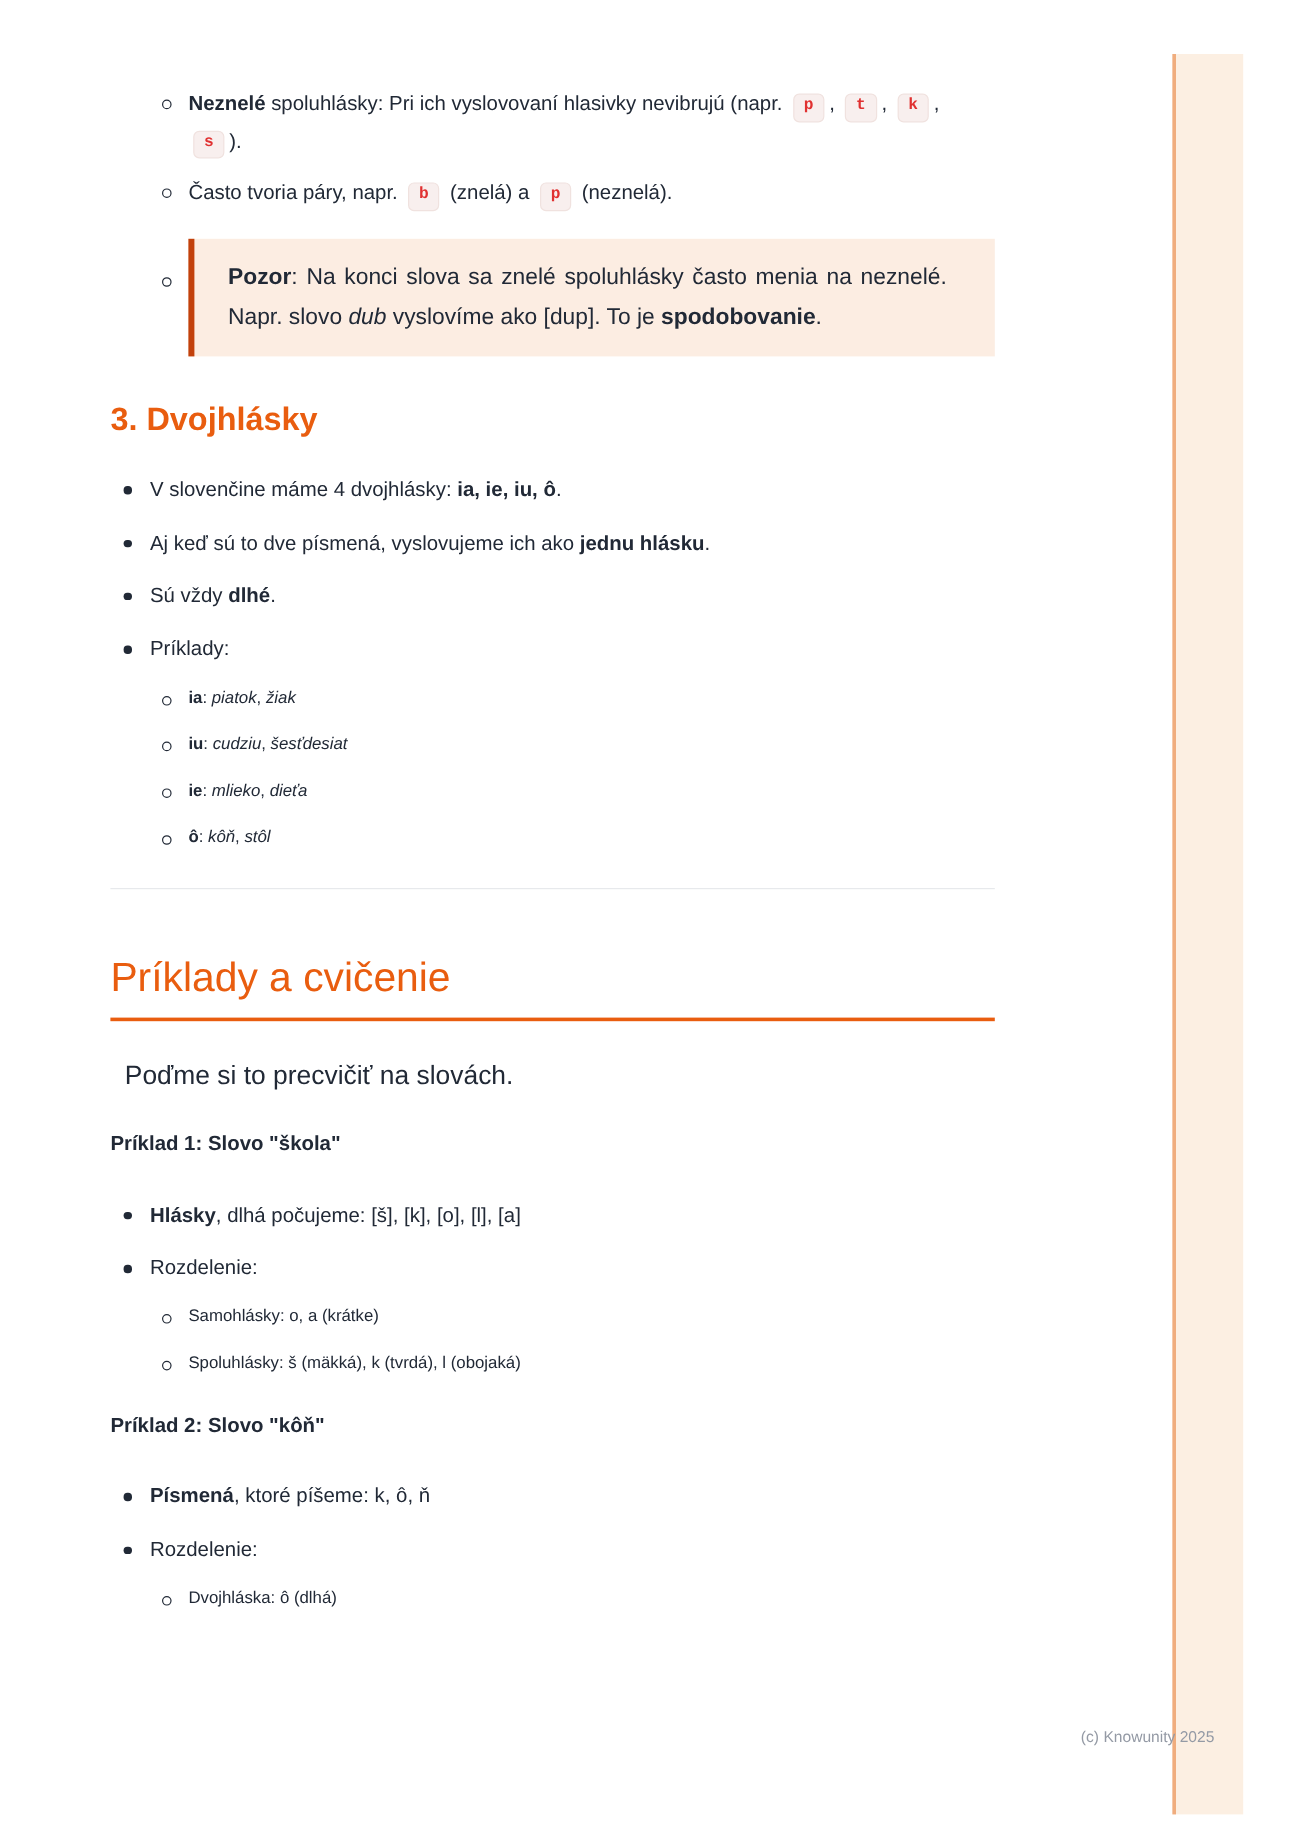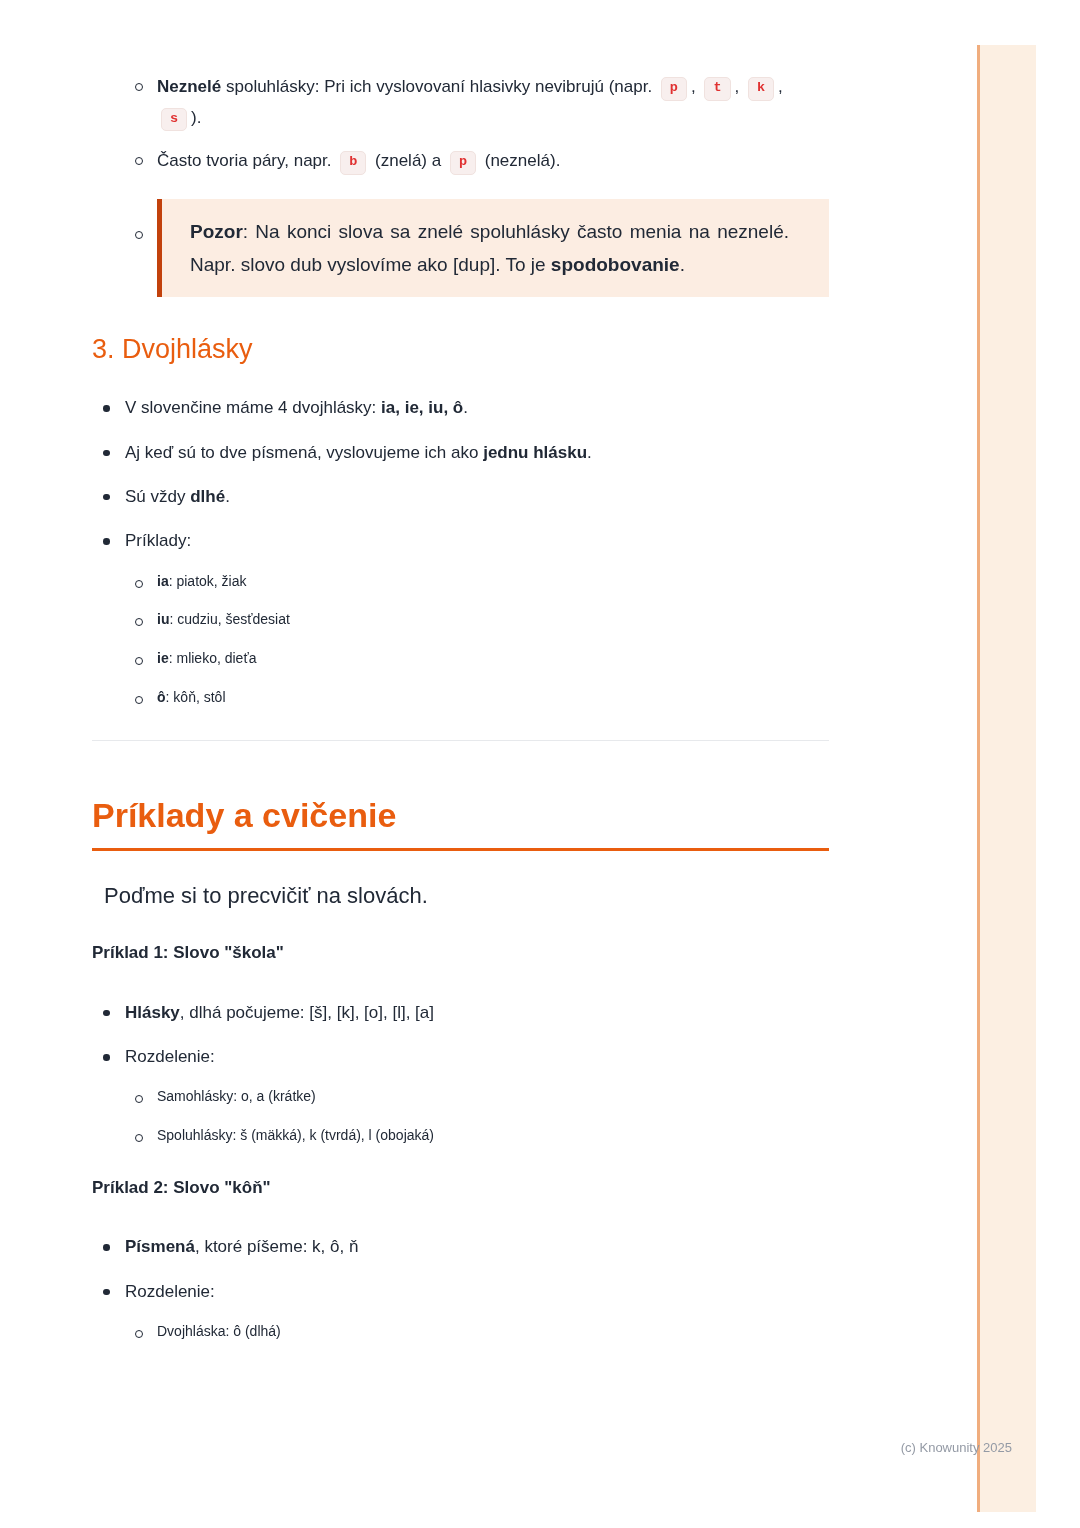--- a/index.html
+++ b/index.html
@@ -36,42 +36,42 @@
   .callout-item{margin-top:22px;padding-right:0;}
   .callout-item > .marker{top:32px;}
 
   .callout{
     background:var(--callout-bg);
     border-left:5px solid var(--callout-border);
     padding:16px 40px 16px 28px;
     font-size:19px;line-height:1.74;text-align:justify;
   }
 
-  .section-heading{margin:36px 0 30px;font-size:27px;line-height:1.2;font-weight:400;color:var(--accent);}
+  .section-heading{margin:36px 0 30px;font-size:27px;line-height:1.2;font-weight:700;color:var(--accent);}
 
   .ul-main > li{position:relative;padding-left:33px;margin-bottom:18px;font-size:17px;line-height:1.55;}
   .ul-main > li > .marker{left:11px;top:10px;}
 
   .ul-sub{margin-top:16px;}
   .ul-sub > li{position:relative;padding-left:32px;margin-bottom:17px;font-size:14px;line-height:1.55;}
   .ul-sub > li > .marker{left:10px;top:9px;}
 
   .divider{border:none;border-top:1px solid var(--divider);margin:32px 0 0;}
 
   .page-heading{
     margin:54px 0 28px;padding-bottom:12px;border-bottom:3px solid var(--accent);
-    font-size:34px;line-height:1.2;font-weight:700;color:var(--accent);
+    font-size:34px;line-height:1.2;font-weight:400;color:var(--accent);
   }
 
   .intro{margin:0 12px 28px;font-size:22px;line-height:1.5;}
   .example-title{margin:28px 0 0;font-size:17px;font-weight:700;line-height:1.5;}
   .example-title + .ul-main{margin-top:34px;}
 
   .seg-b{font-weight:700;}
-  .seg-i{}
+  .seg-i{font-style:italic;}
   .seg-c{
     display:inline-block;
     font-family:"Liberation Mono","DejaVu Sans Mono",monospace;
     font-size:13.5px;font-weight:700;line-height:1.25;
     color:var(--code-text);background:var(--code-bg);
     border:1px solid var(--code-border);border-radius:5px;
     padding:2px 8px 3px;margin:0 4px;vertical-align:1px;
   }
 
   .side-strip{

